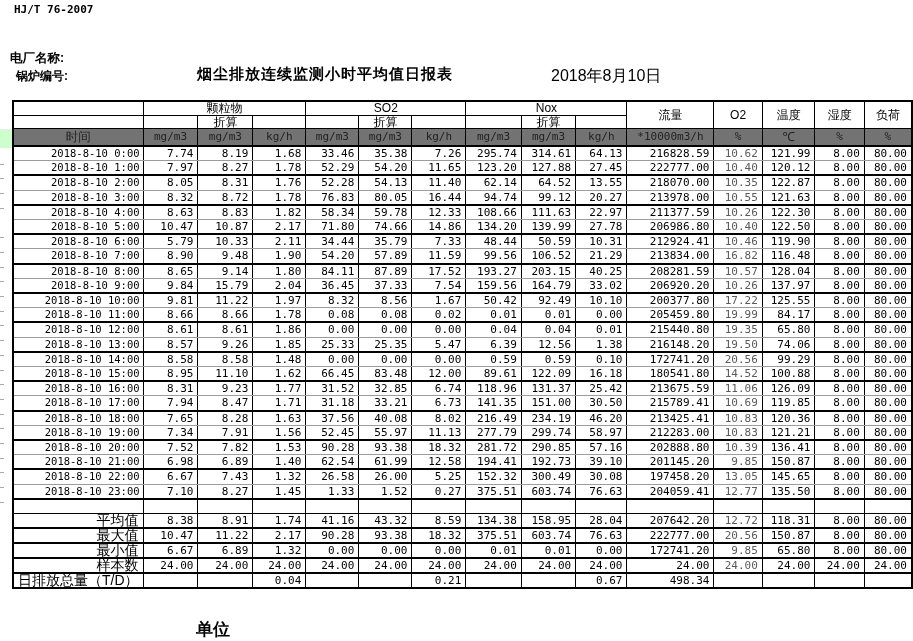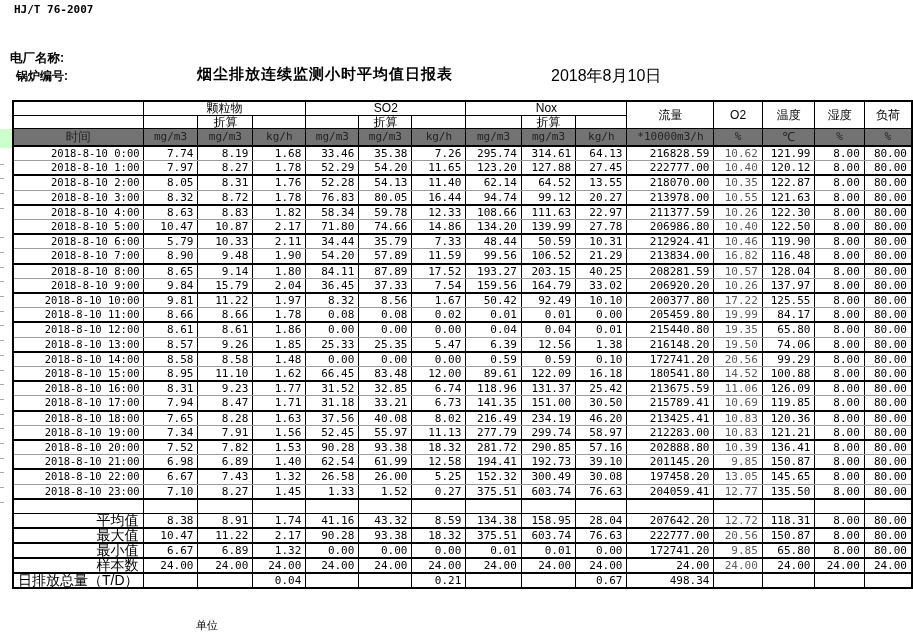--- a/index.html
+++ b/index.html
@@ -6,21 +6,21 @@
   .page{position:relative;width:913px;height:641px;background:#fff;overflow:hidden;
         font-family:"Liberation Sans",sans-serif;color:#000;}
   .abs{position:absolute;}
   .std{left:14px;top:3px;font-size:11px;font-weight:bold;font-family:"DejaVu Sans Mono",monospace;}
   .title{left:197px;top:17px;font-size:15px;font-weight:bold;letter-spacing:1px;margin-top:48px;}
   .plant{left:10px;top:50px;font-size:12.5px;font-weight:bold;}
   .boiler{left:16px;top:68px;font-size:12px;font-weight:bold;}
   .date{left:551px;top:66px;font-size:16px;}
   .flue{left:8px;top:601px;font-size:12px;font-weight:bold;}
   .repunit{left:8px;top:618px;font-size:12.5px;font-weight:bold;margin-top:32px;}
-  .unit2{left:196px;top:618px;font-size:11px;font-weight:normal;}
+  .unit2{left:196px;top:618px;font-size:17px;font-weight:bold;}
   .greenstub{left:0;top:129px;width:12px;height:19px;background:#CCFFCC;}
   .stubs{left:0;top:150px;width:4px;height:353px;
          background:repeating-linear-gradient(to bottom,transparent 0,transparent 13.7px,#aaa 13.7px,#aaa 14.7px);}
   table.report{position:absolute;left:12px;top:100px;border-collapse:collapse;table-layout:fixed;
          border:2px solid #000;padding-left:29px;}
   th,td{border:1px solid #000;padding:0 4px;font-weight:normal;vertical-align:middle;
         white-space:nowrap;overflow:hidden;}
   .h1 th,.h1 td{height:13px;line-height:13px;font-size:12px;text-align:center;}
   .h2 th,.h2 td{height:12px;line-height:12px;font-size:12px;text-align:center;}
   .units th{height:16px;line-height:16px;background:#737373;font-size:11px;text-align:center;

